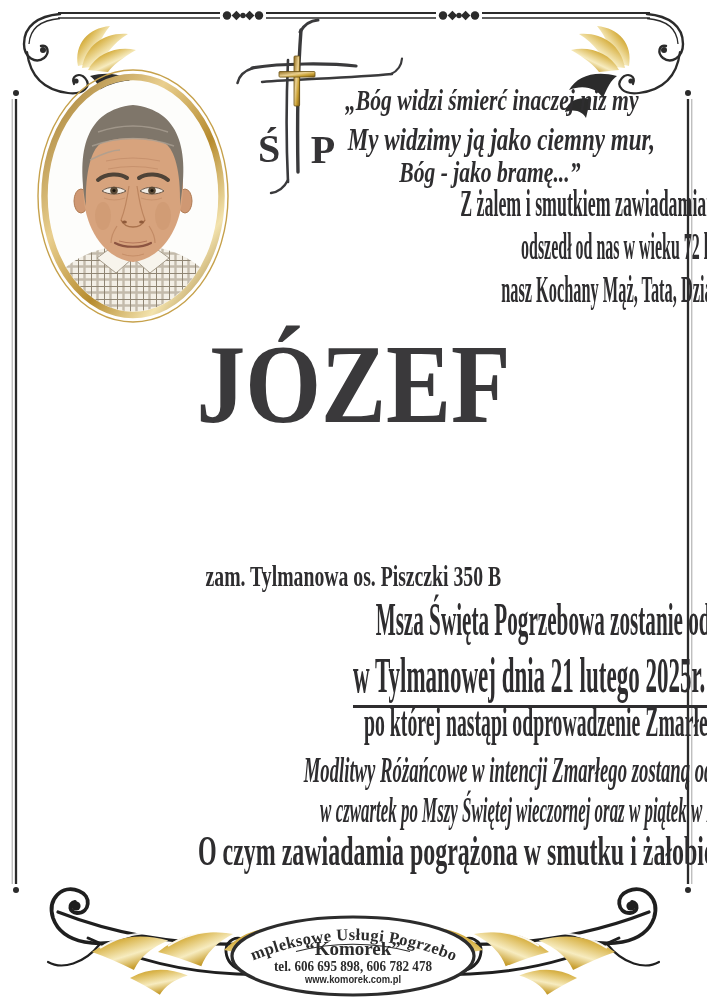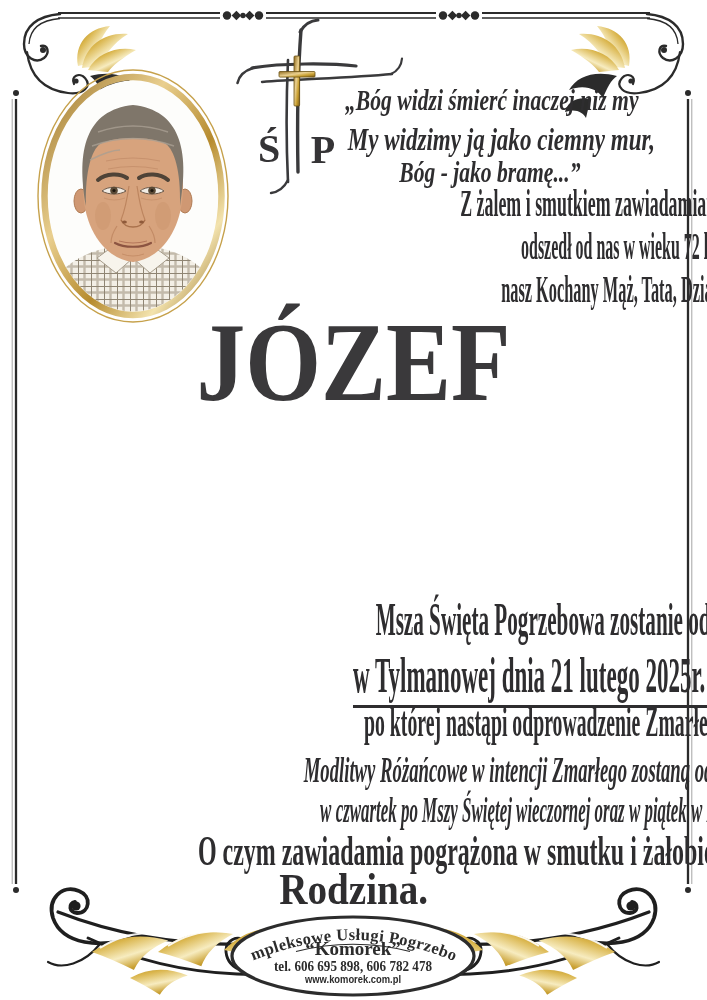--- a/index.html
+++ b/index.html
@@ -189,31 +189,31 @@
     <span>P</span></div>
 
   <div class="ln quoteblk it sx72" style="top:85px;font-size:30px;"><span>„Bóg widzi śmierć inaczej niż my</span></div>
   <div class="ln quoteblk it sx72" style="top:123px;font-size:32px;"><span>My widzimy ją jako ciemny mur,</span></div>
   <div class="ln quoteblk it sx72" style="top:157px;font-size:30px;"><span>Bóg - jako bramę...”</span></div>
 
   <div class="ln right sx47" style="top:184px;font-size:38px;"><span>Z żalem i smutkiem zawiadamiamy, że dnia 19 lutego 2025r.</span></div>
   <div class="ln right sx42" style="top:227px;font-size:38px;"><span>odszedł od nas w wieku 72 lat zaopatrzony Świętymi Sakramentami</span></div>
   <div class="ln right sx43" style="top:270px;font-size:38px;"><span>nasz Kochany Mąż, Tata, Dziadek, Brat, Teść, Szwagier i Wujek.</span></div>
 
-  <div class="ln name sx87" style="top:318px;font-size:112px;text-align:center;"><span>JÓZEF</span></div>
+  <div class="ln name sx87" style="top:340px;font-size:112px;text-align:center;"><span>JÓZEF</span></div>
+  <div class="ln sx68" style="top:562px;font-size:29px;"><span>zam. Tylmanowa os. Piszczki 350 B</span></div>
 
   <div class="ln sx46" style="top:597px;font-size:46px;"><span>Msza Święta Pogrzebowa zostanie odprawiona w Kościele Parafialnym</span></div>
   <div class="ln sx46 ul" style="top:650px;font-size:50px;"><span>w Tylmanowej dnia 21 lutego 2025r. (piątek) o godzinie 13-tej</span></div>
   <div class="ln sx47" style="top:701px;font-size:42px;"><span>po której nastąpi odprowadzenie Zmarłego na miejsce wiecznego spoczynku.</span></div>
 
   <div class="ln it sx52" style="top:752px;font-size:36px;"><span>Modlitwy Różańcowe w intencji Zmarłego zostaną odprawione w Kaplicy Cmentarnej</span></div>
   <div class="ln it sx47" style="top:792px;font-size:36px;"><span>w czwartek po Mszy Świętej wieczornej oraz w piątek w Kościele o godzinie 12:30.</span></div>
 
   <div class="ln sx57" style="top:830px;font-size:42px;"><span>O czym zawiadamia pogrążona w smutku i żałobie:</span></div>
-  <div class="ln sx87" style="top:867px;font-size:45px;"><span>Rodzina.</span></div>
 
   <svg class="abs z4" style="left:215px;top:906px;" width="276" height="94" viewBox="215 906 276 94">
     <ellipse cx="353" cy="956" rx="121" ry="39" fill="#ffffff" stroke="#2c2c2c" stroke-width="3.2"></ellipse>
     <path id="arcTop" d="M 250,962 Q 353,918 456,962" fill="none"></path>
     <text font-family="Liberation Serif, serif" font-weight="bold" font-size="16.5" fill="#2c2c2c" letter-spacing="0.4">
       <textPath href="#arcTop" startOffset="50%" text-anchor="middle">Kompleksowe Usługi Pogrzebowe</textPath>
     </text>
     <path d="M 296,951.5 Q 353,937 410,951.5" stroke="#2c2c2c" stroke-width="1.1" fill="none"></path>
     <text x="353" y="955" text-anchor="middle" font-family="Liberation Serif, serif" font-weight="bold" font-size="19" fill="#2c2c2c">“Komorek”</text>
     <text x="353" y="971" text-anchor="middle" font-family="Liberation Serif, serif" font-weight="bold" font-size="15" fill="#2c2c2c" textLength="158" lengthAdjust="spacingAndGlyphs">tel. 606 695 898, 606 782 478</text>

